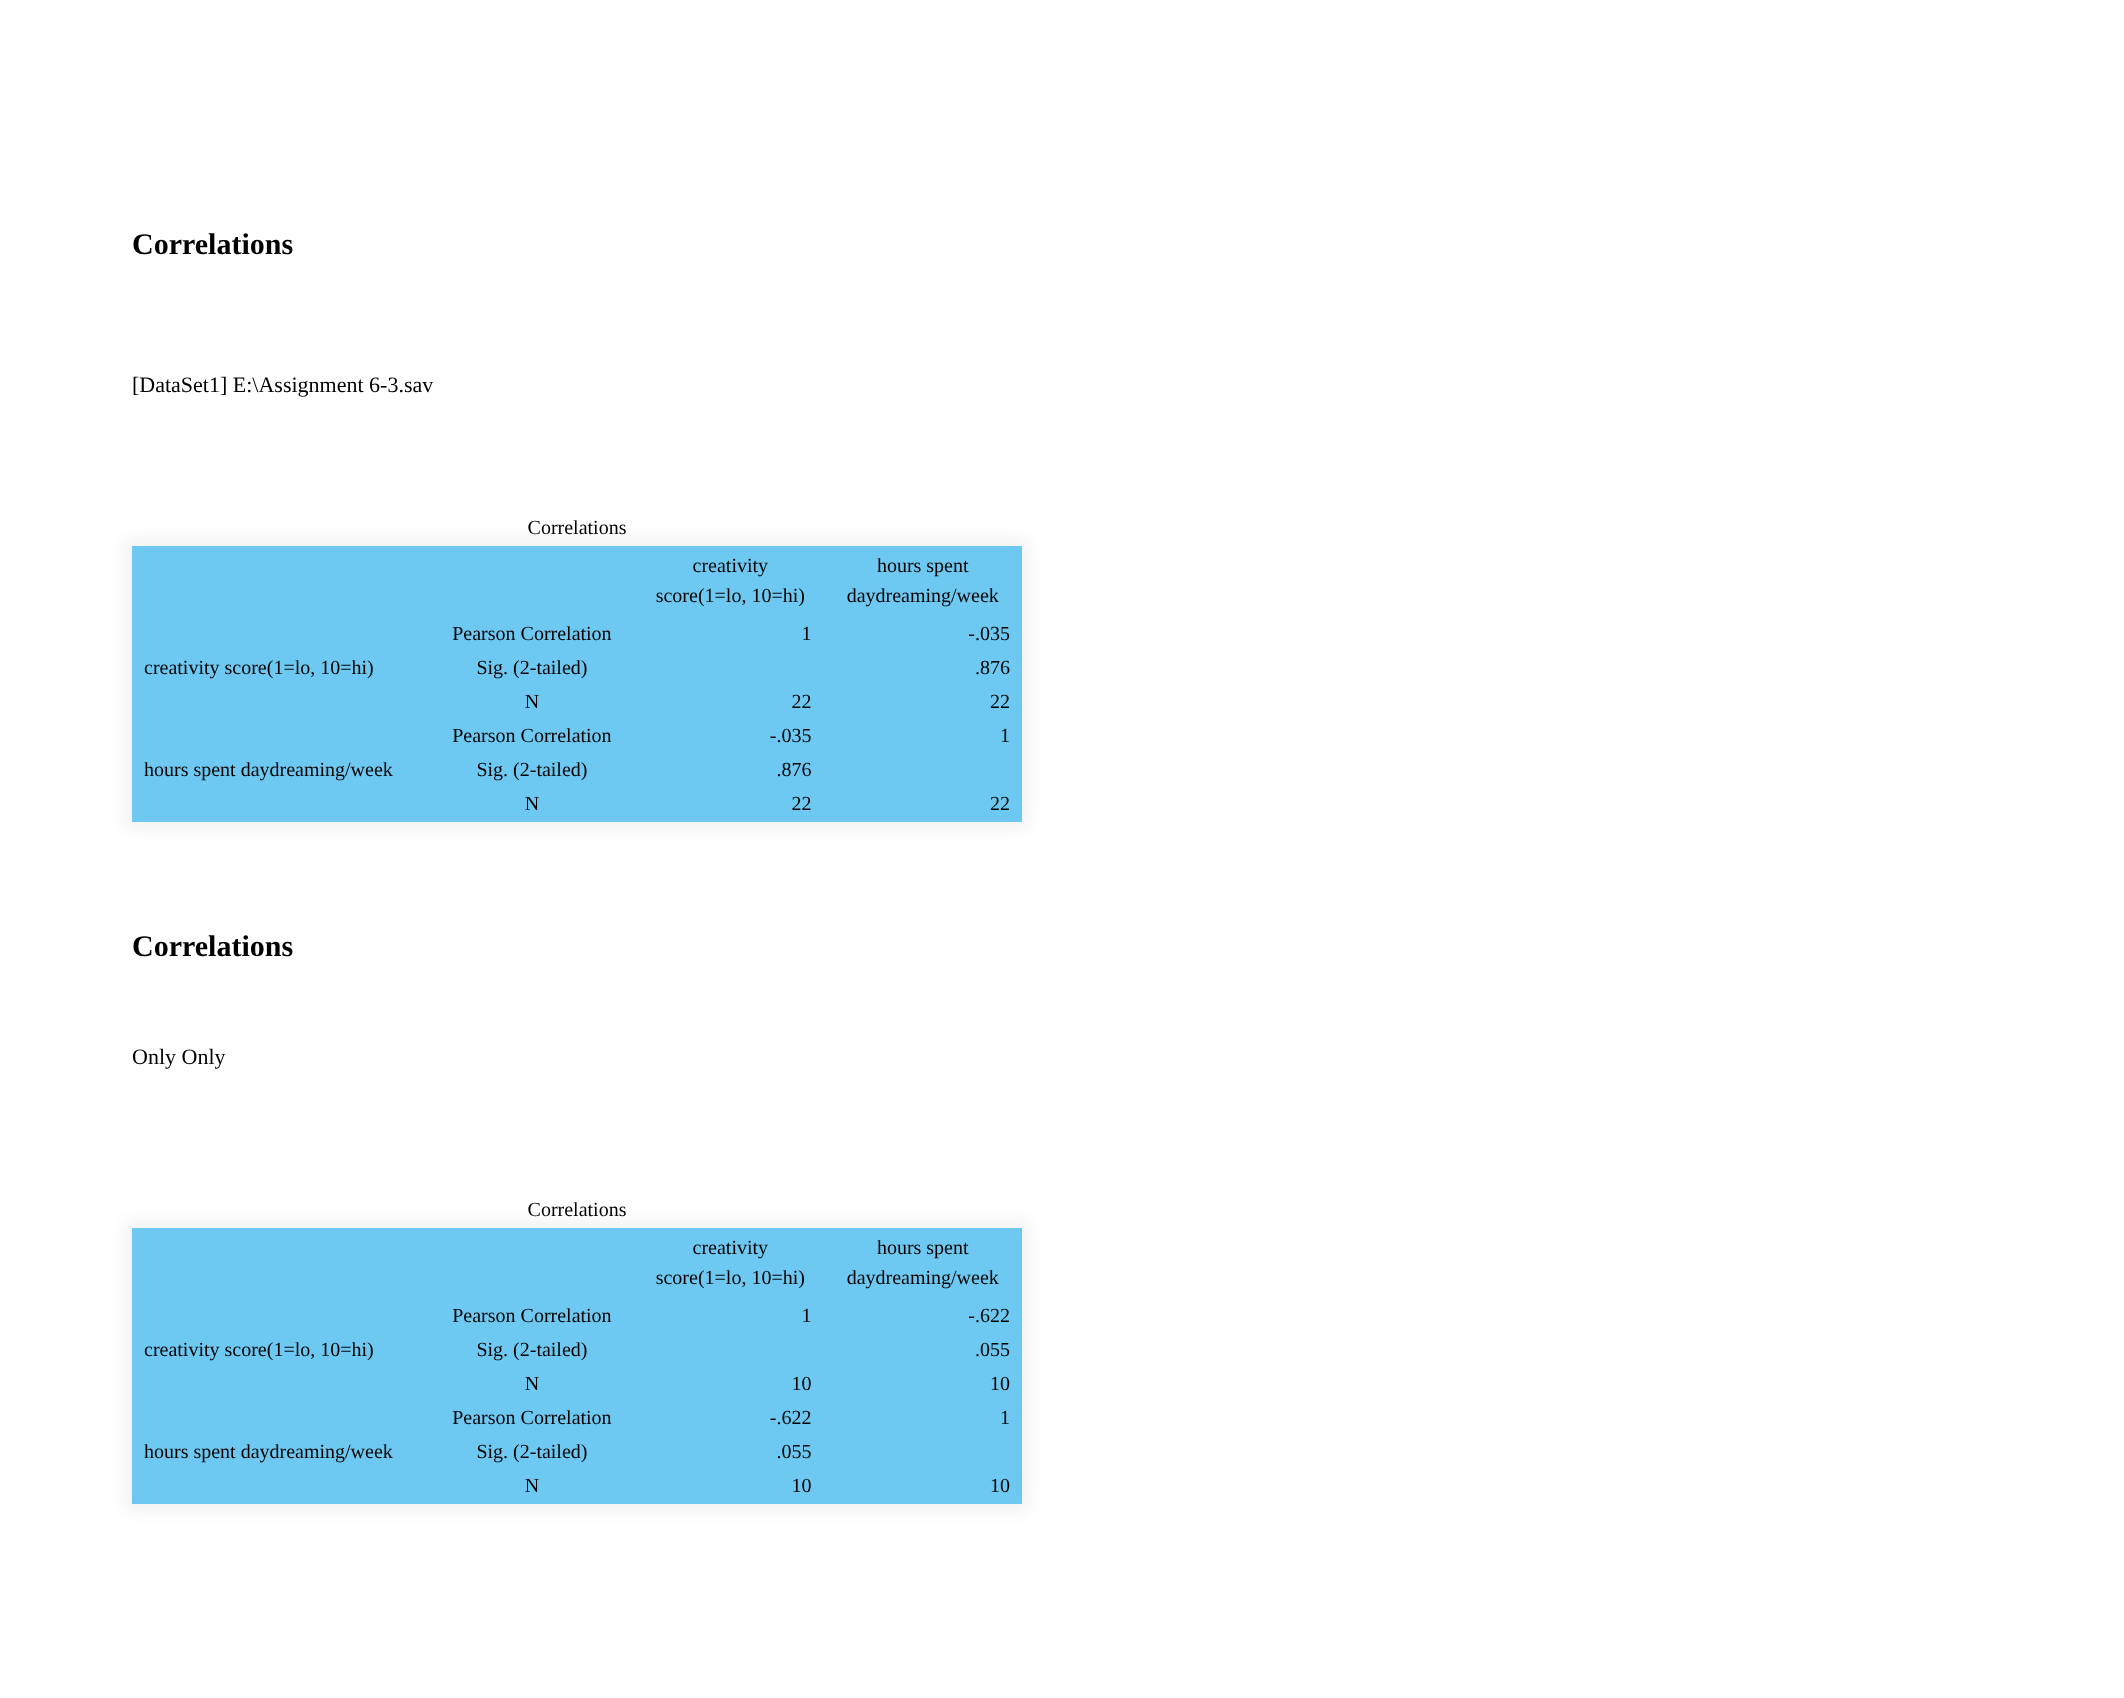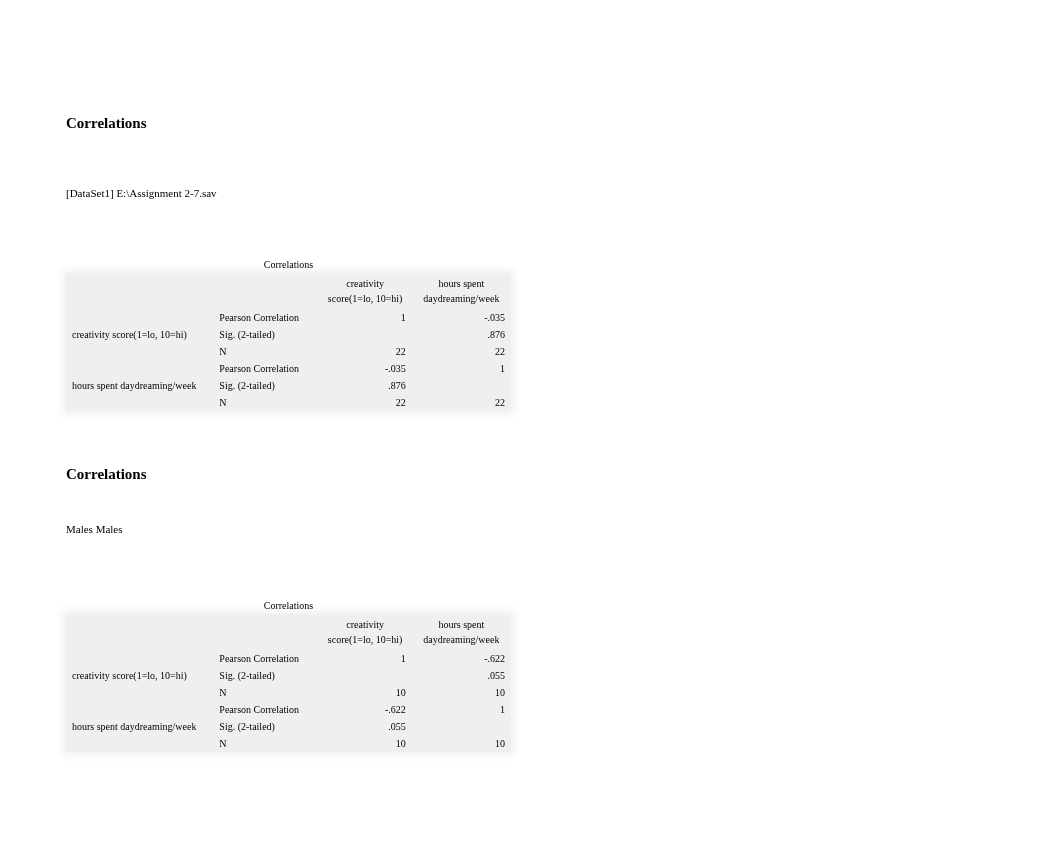--- a/index.html
+++ b/index.html
@@ -49,41 +49,41 @@
   .table-title {
     font-size: 10px;
     text-align: center;
     padding-bottom: 3px;
   }
   table.corr {
     border-collapse: collapse;
     width: 100%;
     font-size: 10px;
     box-shadow: 0 0 8px 4px rgba(0,0,0,0.05);
-    background: #e5e5e5;
+    background: #0ea5e9;
   }
   table.corr td, table.corr th {
     padding: 3px 6px;
     vertical-align: middle;
     background: rgba(255,255,255,0.4);
   }
   .colhdr {
     text-align: center;
     font-weight: normal;
     border-bottom: 0px solid #ddd;
     line-height: 1.5;
   }
   .rowvar {
     text-align: left;
     font-weight: normal;
     vertical-align: top;
     width: 150px;
   }
   .rowstat {
-    text-align: left;
+    text-align: center;
     font-weight: normal;
     width: 105px;
   }
   .val {
     text-align: right;
     width: 90px;
   }
   .blur-overlay {
     position: absolute;
     left: 0;
@@ -94,21 +94,21 @@
     pointer-events: none;
   }
 </style>
 </head>
 <body>
 
 <div class="page">
 
   <div class="heading">Correlations</div>
 
-  <div class="dataset">[DataSet1] E:\Assignment 2-7.sav</div>
+  <div class="dataset">[DataSet1] E:\Assignment 6-3.sav</div>
 
   <div class="table-wrap">
     <div class="table-title">Correlations</div>
     <table class="corr">
       <tbody>
           <tr>
         <th class="rowvar"></th>
         <th class="rowstat"></th>
         <th class="colhdr">creativity score(1=lo, 10=hi)</th>
         <th class="colhdr">hours spent daydreaming/week</th>
@@ -146,21 +146,21 @@
         <td class="rowstat">N</td>
         <td class="val">22</td>
         <td class="val">22</td>
       </tr>
     </tbody>
       </table>
   </div>
 
   <div class="heading2">Correlations</div>
 
-  <div class="subtitle">Males Males</div>
+  <div class="subtitle">Only Only</div>
 
   <div class="table-wrap2">
     <div class="table-title">Correlations</div>
     <table class="corr">
       <tbody>
           <tr>
         <th class="rowvar"></th>
         <th class="rowstat"></th>
         <th class="colhdr">creativity score(1=lo, 10=hi)</th>
         <th class="colhdr">hours spent daydreaming/week</th>

